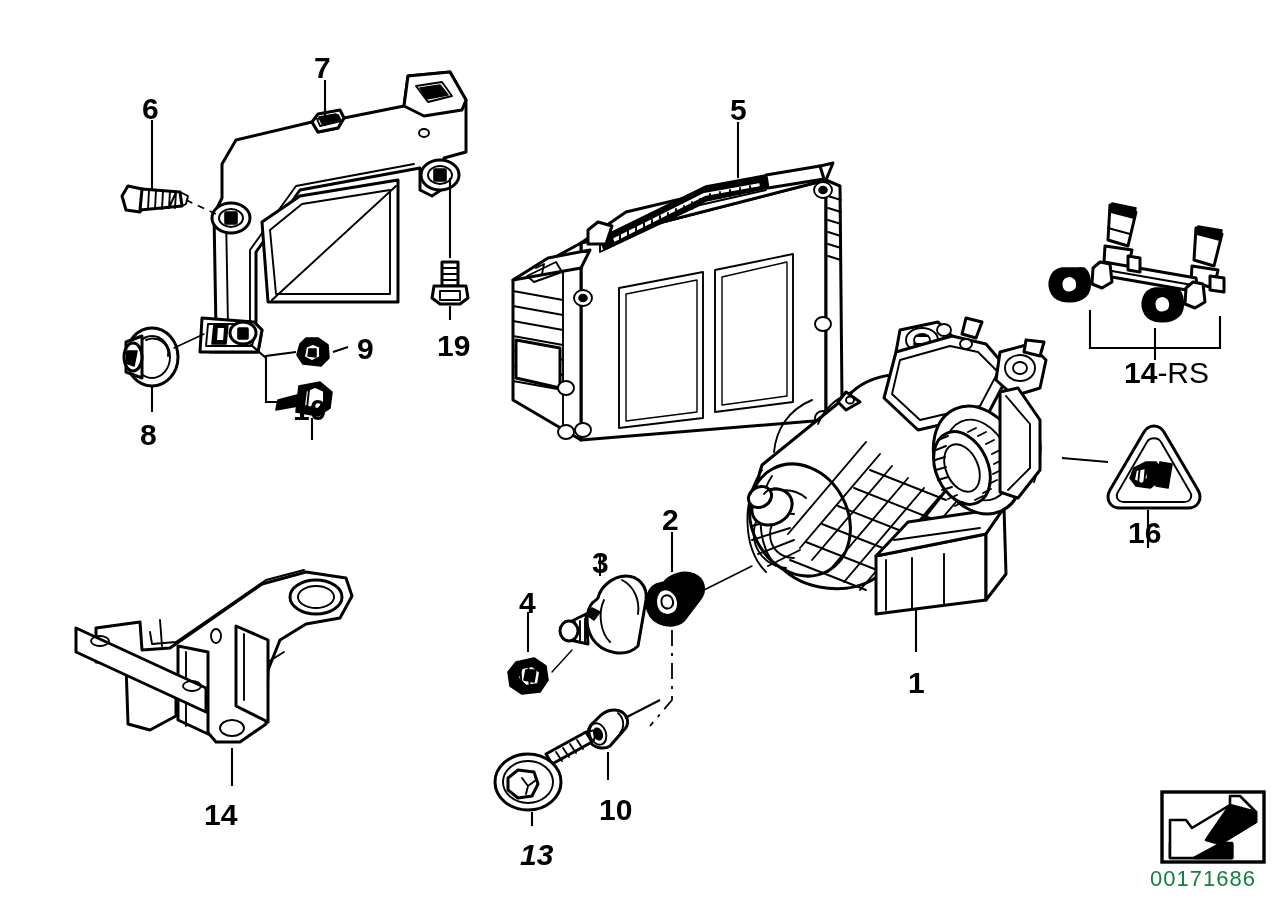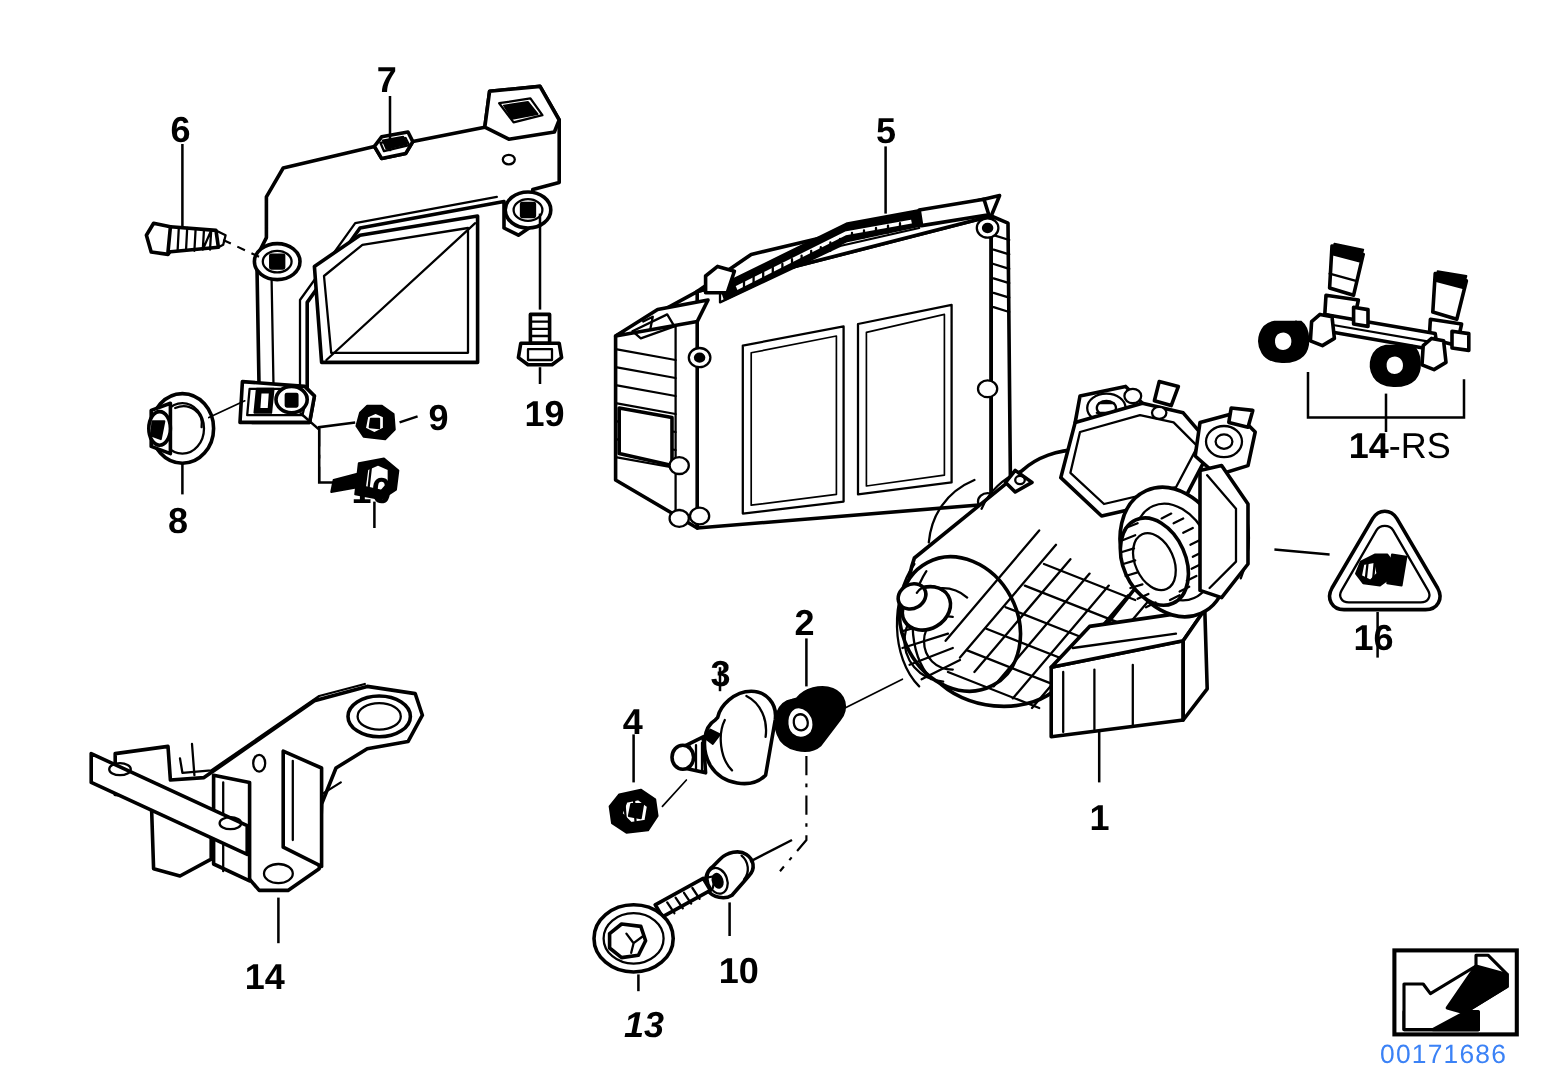--- a/index.html
+++ b/index.html
@@ -5,21 +5,21 @@
 <style>
   html,body{margin:0;padding:0;background:#ffffff;}
   body{width:1287px;height:910px;overflow:hidden;
        font-family:"Liberation Sans","DejaVu Sans",sans-serif;}
   #stage{position:relative;width:1287px;height:910px;background:#fff;}
   svg#art{position:absolute;left:0;top:0;width:1287px;height:910px;}
   .lbl{position:absolute;font-weight:bold;font-size:30px;color:#000;
        line-height:1;white-space:nowrap;letter-spacing:0px;}
   .lbl .sfx{font-weight:normal;}
   #diagno{position:absolute;left:1150px;top:866px;font-size:22px;
-          color:#3b82f6;letter-spacing:1px;white-space:nowrap;}
+          color:#15803d;letter-spacing:1px;white-space:nowrap;}
   #art .t{fill:none;stroke:#000;stroke-width:1.9;stroke-linejoin:round;stroke-linecap:round;}
   #art .h{fill:none;stroke:#000;stroke-width:1.4;stroke-linejoin:round;stroke-linecap:round;}
   #art .fw{fill:#fff;stroke:#000;stroke-width:3.0;stroke-linejoin:round;stroke-linecap:round;}
   #art .fwt{fill:#fff;stroke:#000;stroke-width:1.9;stroke-linejoin:round;stroke-linecap:round;}
   #art .fb{fill:#000;stroke:#000;stroke-width:1.6;stroke-linejoin:round;}
   #art .lead{fill:none;stroke:#000;stroke-width:2.1;stroke-linecap:butt;}
   #art .dash{fill:none;stroke:#000;stroke-width:1.8;stroke-dasharray:7 6;stroke-linecap:butt;}
   #art .dashc{fill:none;stroke:#000;stroke-width:1.8;stroke-dasharray:16 7 3 7;stroke-linecap:butt;}
   #art .logoBox{fill:#fff;stroke:#000;stroke-width:3.4;}
   #art .logoFill{fill:#000;stroke:#000;stroke-width:2.6;stroke-linejoin:round;}

